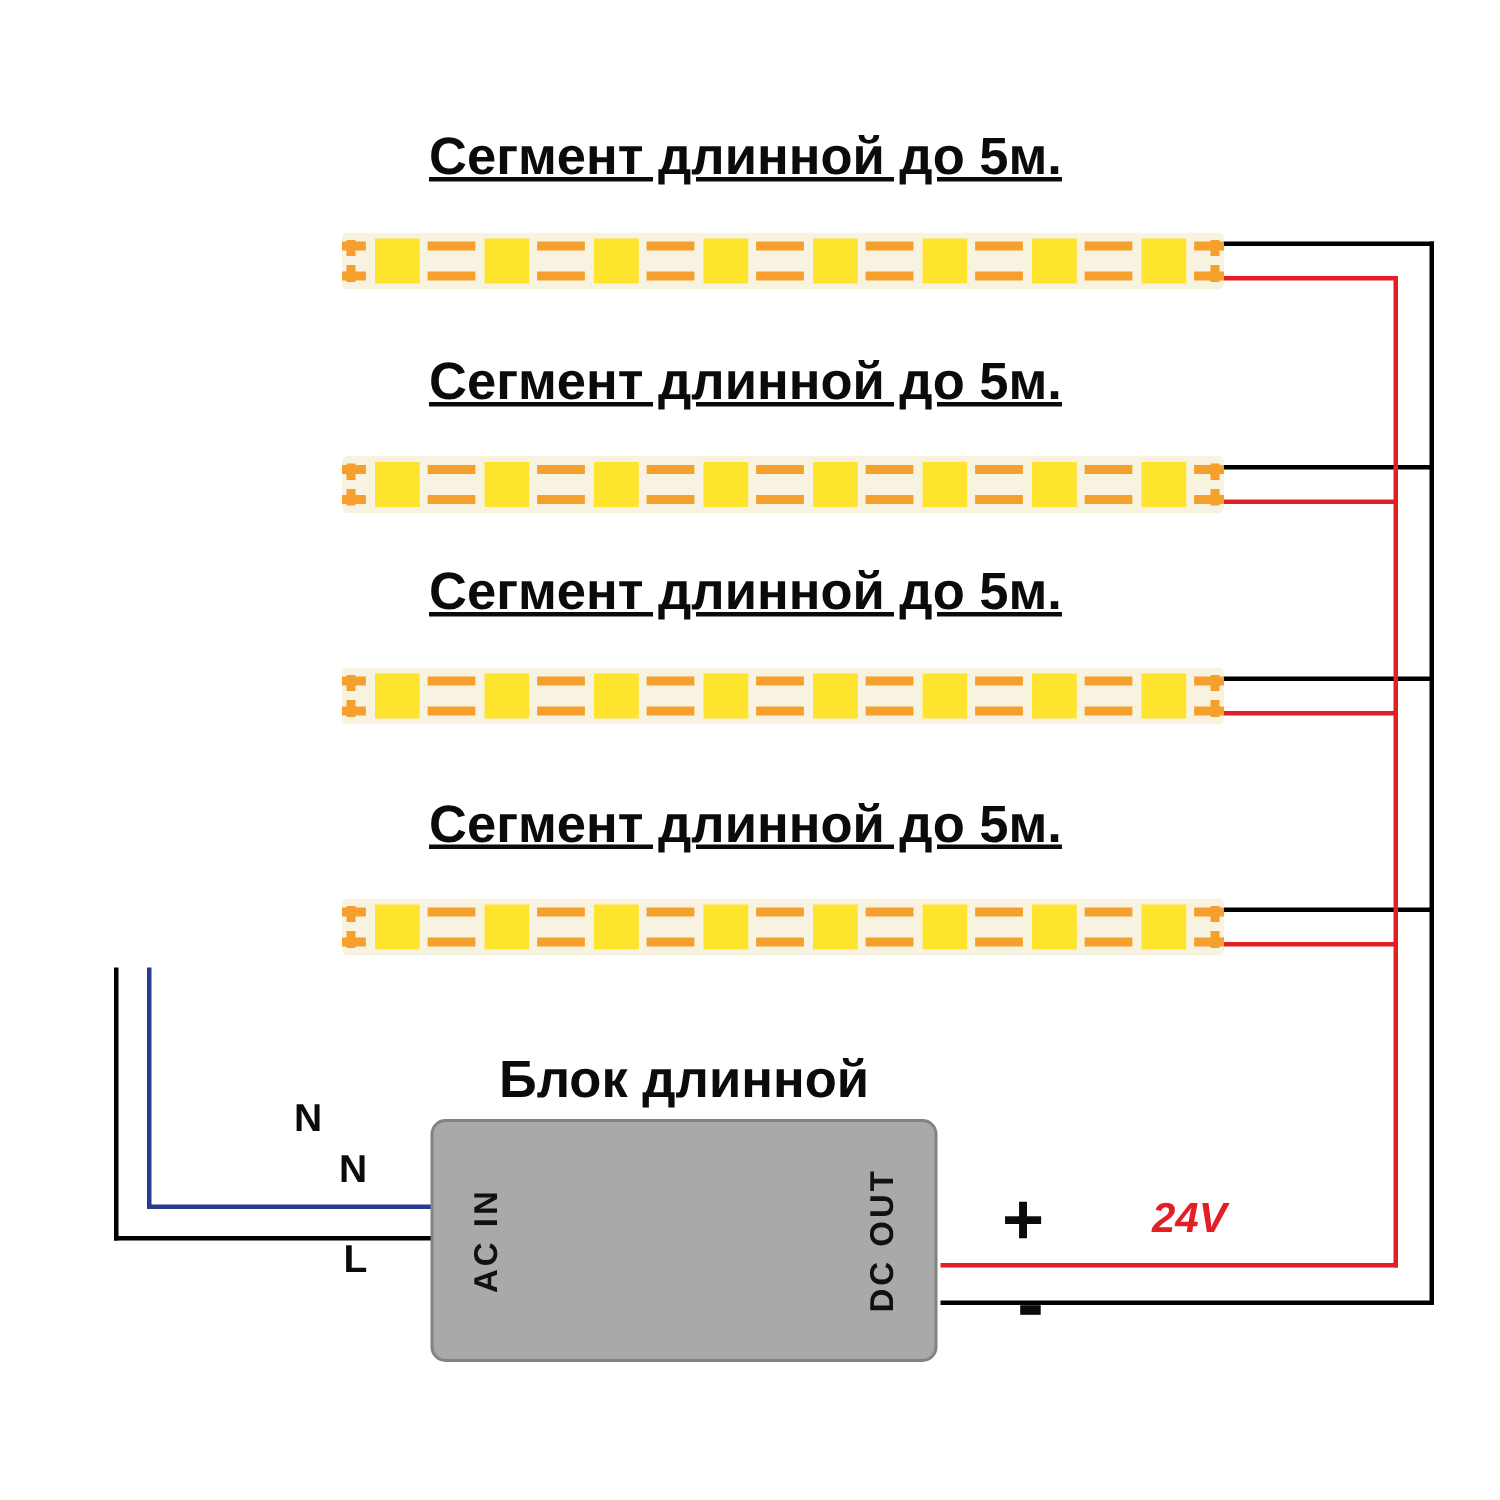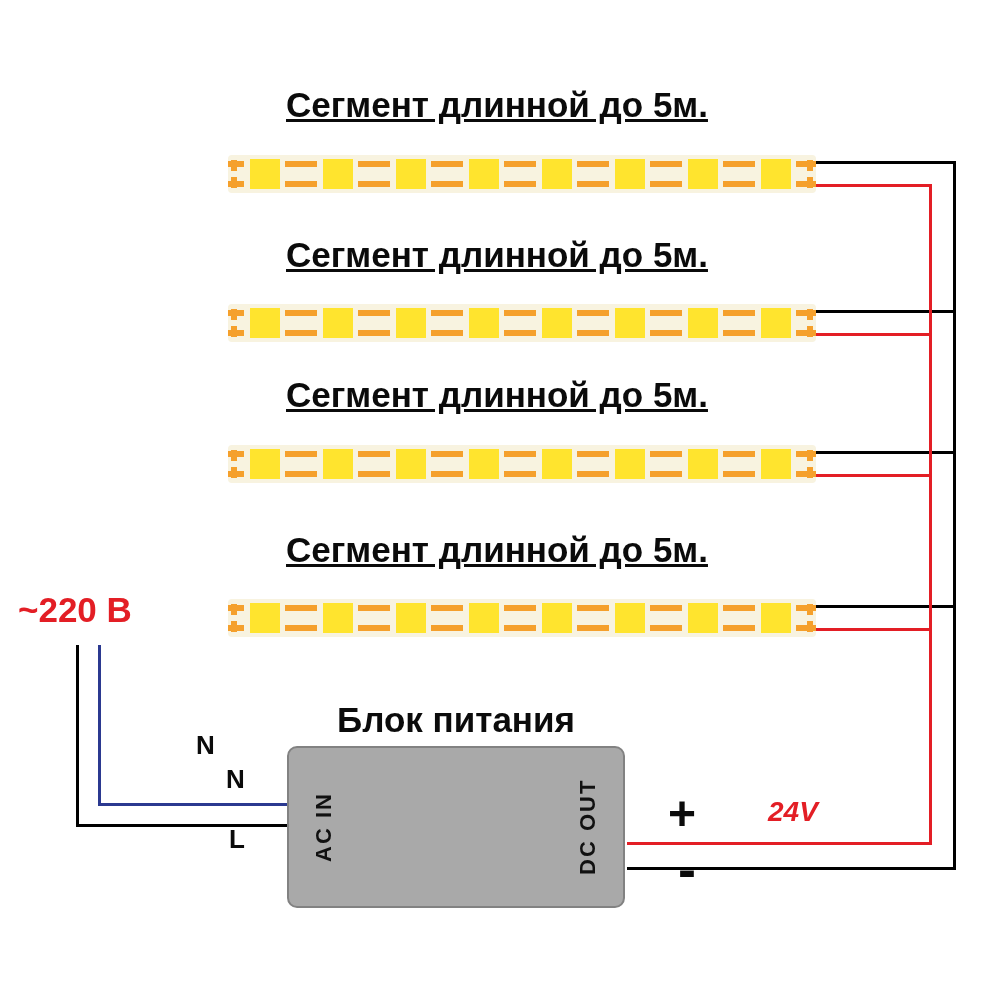--- a/index.html
+++ b/index.html
@@ -117,27 +117,26 @@
   <div class="wire w-pos" style="left:929px;top:184px;width:3px;height:661px"></div>
 
   <div class="wire w-pos" style="left:627px;top:842px;width:305px;height:3px"></div>
   <div class="wire w-neg" style="left:627px;top:867px;width:329px;height:3px"></div>
 
   <div class="wire w-neg" style="left:76px;top:645px;width:3px;height:182px"></div>
   <div class="wire w-neg" style="left:76px;top:824px;width:213px;height:3px"></div>
   <div class="wire w-neu" style="left:98px;top:645px;width:3px;height:161px"></div>
   <div class="wire w-neu" style="left:98px;top:803px;width:191px;height:3px"></div>
 
-  <div class="psu-title">Блок питания</div>
+  <div class="psu-title">Блок длинной</div>
   <div class="psu">
     <div class="psu-side psu-left">AC IN</div>
     <div class="psu-side psu-right">DC OUT</div>
   </div>
 
-  <div class="lbl lbl-red input-v">~220 В</div>
   <div class="lbl lbl-red out-v">24V</div>
   <div class="lbl plus">+</div>
   <div class="lbl minus">-</div>
   <div class="lbl wl wl-n1">N</div>
   <div class="lbl wl wl-n2">N</div>
   <div class="lbl wl wl-l">L</div>
 
 </div>
 
 </body></html>

